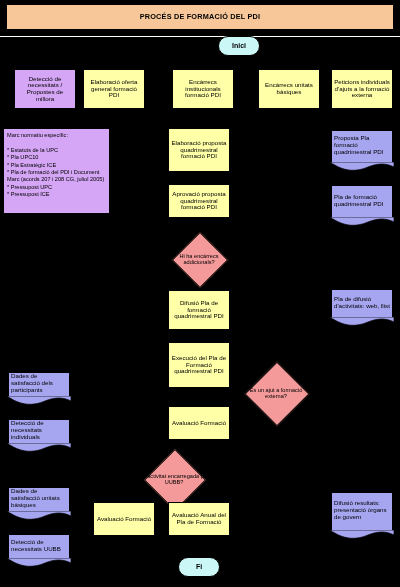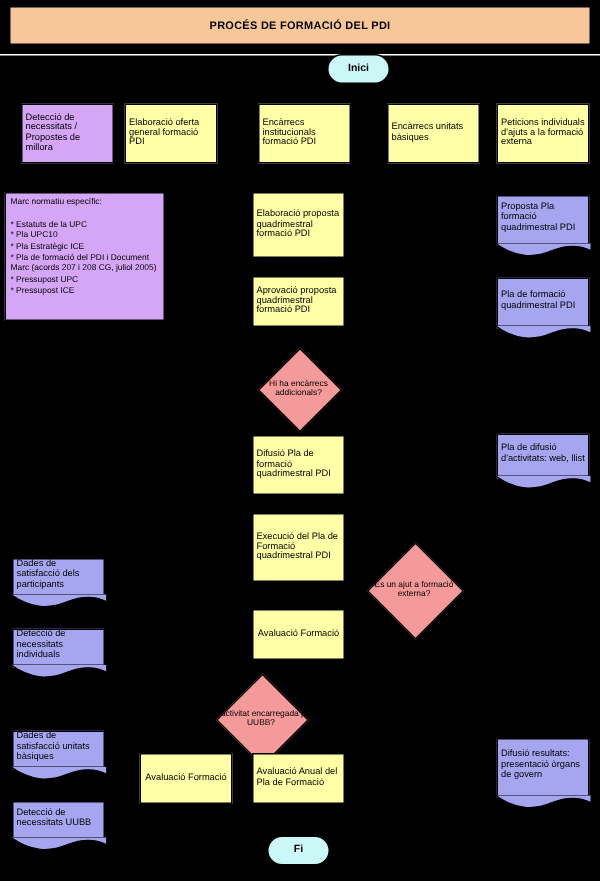--- a/index.html
+++ b/index.html
@@ -1,19 +1,19 @@
 <!DOCTYPE html>
 <html><head>
 <meta charset="utf-8">
 <style>
   html,body{margin:0;padding:0;background:#000;}
   body{width:400px;height:587px;position:relative;font-family:"Liberation Sans",sans-serif;overflow:hidden;}
   #canvas{position:relative;width:400px;height:587px;background:#000;}
 
-  .node{position:absolute;box-sizing:border-box;display:flex;align-items:center;justify-content:center;color:#000;line-height:1.08;}
+  .node{position:absolute;box-sizing:border-box;display:flex;align-items:center;justify-content:center;text-align:center;color:#000;line-height:1.08;}
 
   
   .banner{background:#f7c79a;border:1px solid #000;font-weight:bold;font-size:7.3px;letter-spacing:.2px;}
 
   
   .term{background:#ccf7f7;border:1px solid #000;border-radius:14px;font-size:7px;font-weight:bold;}
 
   
   .proc{background:#ffffa8;border:1px solid #000;font-size:6.2px;padding:1px 2px;}
   

